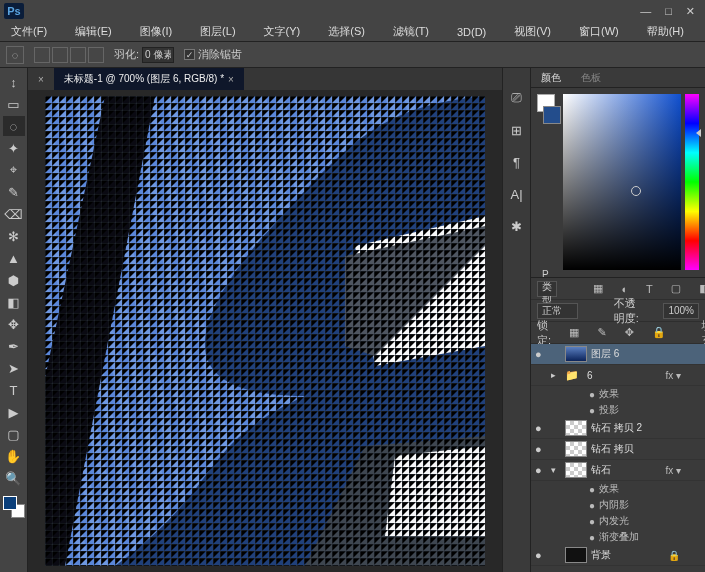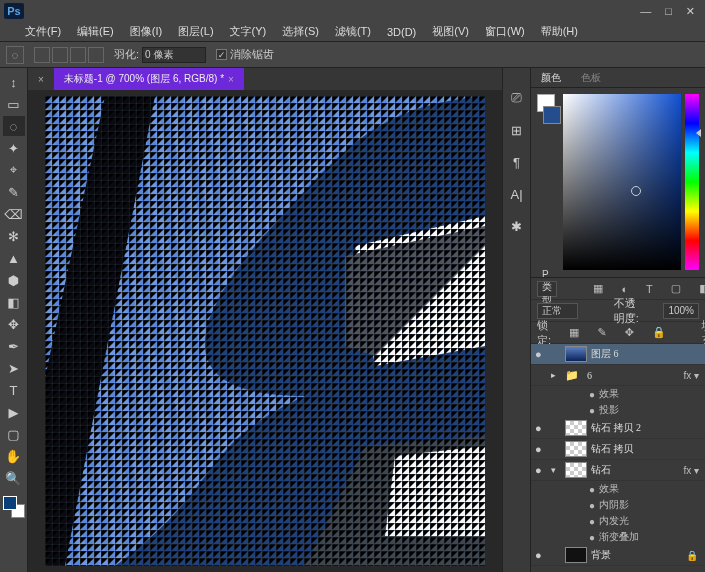--- a/index.html
+++ b/index.html
@@ -1,39 +1,39 @@
 <!DOCTYPE html>
 <html><head>
 <meta charset="utf-8">
 <style>
 * { margin:0; padding:0; box-sizing:border-box; font-family:"Microsoft YaHei",Tahoma,sans-serif; }
 body { background:#323232; color:#ccc; width:705px; height:572px; overflow:hidden; font-size:11px; }
 .titlebar { height:22px; background:#444; display:flex; align-items:center; padding:4px 4px;gap:22px; }
 .ps-logo { width:20px; height:16px; background:#0a1d3a; color:#5aa4e0; font-weight:bold; font-size:11px; display:flex; align-items:center; justify-content:center; border-radius:2px; }
 .wincontrols { margin-left:auto; display:flex; gap:14px; padding-right:6px; font-size:11px; color:#ccc; }
 .wincontrols span { cursor:default; }
-.menubar { height:20px; background:#444; display:flex; align-items:center; padding-left:20px; gap:6px; border-bottom:1px solid #222; }
+.menubar { height:20px; background:#444; display:flex; align-items:center; padding-left:6px; gap:18px; border-bottom:1px solid #222; }
 .menubar span { padding:2px 5px; font-size:11px; color:#ddd; }
 .optbar { height:26px; background:#464646; display:flex; align-items:center; padding-left:6px; gap:10px; border-bottom:1px solid #222; }
 .optbar .tool-ic { width:18px; height:18px; border:1px solid #666; display:flex; align-items:center; justify-content:center; }
 .optbar .fld { display:flex; align-items:center; gap:3px; }
-.optbar input.n { width:64px; height:16px; background:#333; border:1px solid #222; color:#ccc; font-size:10px; padding:0 2px; }
+.optbar input.n { width:32px; height:16px; background:#333; border:1px solid #222; color:#ccc; font-size:10px; padding:0 2px; }
 .optbar .chk { width:11px; height:11px; background:#333; border:1px solid #777; display:inline-flex; align-items:center; justify-content:center; font-size:9px; }
 .optbar .btn { padding:2px 8px; background:#3b3b3b; border:1px solid #555; font-size:10px; }
 .body { display:flex; height:504px; }
 .tools { width:28px; background:#444; border-right:1px solid #222; display:flex; flex-direction:column; align-items:center; padding-top:4px; gap:2px; }
 .tools .t { width:22px; height:20px; display:flex; align-items:center; justify-content:center; font-size:13px; color:#ccc; }
 .tools .t.sel { background:#2b2b2b; }
 .tools .swatch { margin-top:6px; width:22px; height:22px; position:relative; }
 .tools .swatch .fg { position:absolute; width:14px; height:14px; background:#0b3f7a; border:1px solid #fff; left:0; top:0; }
 .tools .swatch .bg { position:absolute; width:14px; height:14px; background:#fff; border:1px solid #888; right:0; bottom:0; }
 .center { flex:1; display:flex; flex-direction:column; background:#282828; }
 .tabs { height:22px; background:#363636; display:flex; align-items:center; }
 .tabs .tab { height:22px; padding:0 10px; display:flex; align-items:center; gap:4px; font-size:10px; color:#bbb; }
-.tabs .tab.act { background:#6d28d9; color:#eee; }
+.tabs .tab.act { background:#0f172a; color:#eee; }
 .tabs .tab .x { font-size:10px; color:#aaa; }
 .canvaswrap { flex:1; background:#282828; display:flex; align-items:center; justify-content:center; padding:6px; position:relative; }
 .canvas { width:440px; height:470px; position:relative; overflow:hidden; }
 .canvas svg { width:100%; height:100%; display:block; }
 .collapsed { width:28px; background:#3a3a3a; border-left:1px solid #222; display:flex; flex-direction:column; align-items:center; padding-top:20px; gap:12px; }
 .collapsed .ci { width:20px; height:20px; display:flex; align-items:center; justify-content:center; color:#ccc; font-size:13px; }
 .rpanel { width:175px; background:#3a3a3a; border-left:1px solid #222; display:flex; flex-direction:column; }
 .panel-tabs { height:20px; display:flex; align-items:flex-end; padding-left:6px; gap:12px; border-bottom:1px solid #222; }
 .panel-tabs span { font-size:10px; color:#888; padding:2px 4px; }
 .panel-tabs span.a { color:#ddd; }
@@ -53,22 +53,22 @@
 .lp-ic { font-size:11px; color:#bbb; }
 .layer-list { flex:1; overflow:auto; }
 .lrow { display:flex; align-items:center; height:21px; padding-left:4px; gap:4px; border-bottom:1px solid #333; }
 .lrow.sel { background:#4c637a; }
 .lrow .eye { width:12px; font-size:11px; color:#ccc; }
 .lrow .tri { width:10px; font-size:9px; color:#ccc; }
 .lrow .thumb { width:22px; height:16px; background:#fff; border:1px solid #888; }
 .lrow .thumb.chk { background:repeating-conic-gradient(#ccc 0 25%, #fff 0 50%) 0 0/8px 8px; }
 .lrow .thumb.dark { background:#111; }
 .lrow .thumb.grad { background:linear-gradient(#5a7fc0,#0b235a); }
-.lrow .lname { font-size:10px; color:#ddd;font-family:Liberation Serif, serif; }
-.lrow .actions { margin-left:auto; padding-right:6px; font-size:10px; color:#bbb; display:flex; gap:6px; }
+.lrow .lname { font-size:10px; color:#ddd; }
+.lrow .actions { margin-left:auto; padding-right:24px; font-size:10px; color:#bbb; display:flex; gap:6px; }
 .fxrow { padding-left:58px; height:16px; display:flex; align-items:center; font-size:10px; color:#bbb; gap:4px; }
 .fxrow-wrap { position:relative; }
 </style>
 </head>
 <body>
 
 <div class="titlebar">
   <div class="ps-logo">Ps</div>
   <div class="wincontrols">
     <span>—</span>

